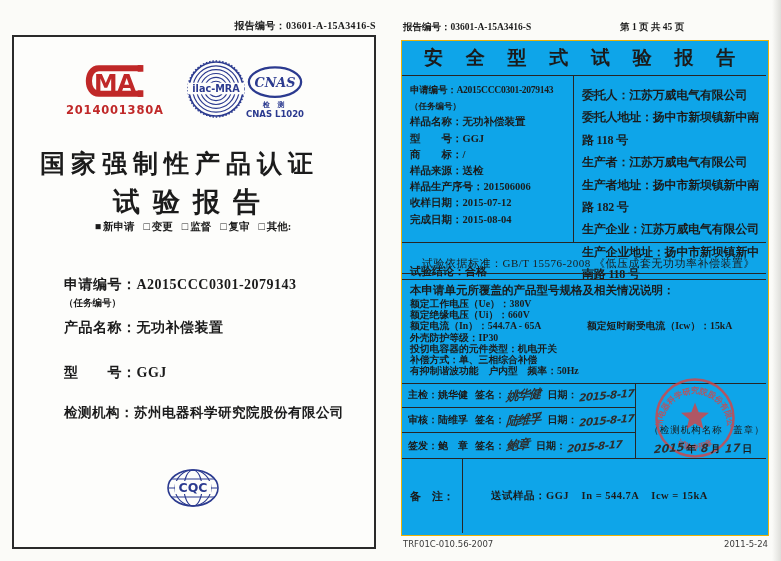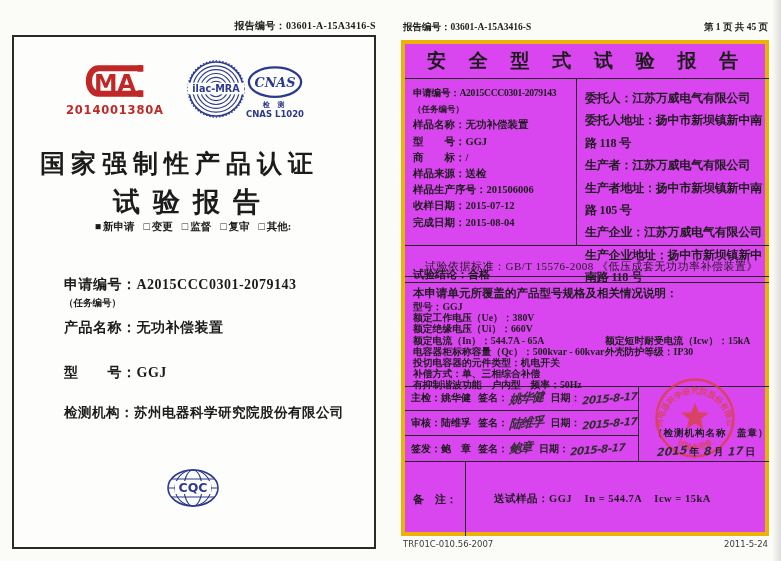--- a/index.html
+++ b/index.html
@@ -21,45 +21,45 @@
   #lp-title2 { left:40px; top:184px; width:306px; text-align:center; font-size:27px; font-weight:700; letter-spacing:13px; }
   #lp-checkline { left:40px; top:220px; width:306px; display:flex; justify-content:center; gap:9px; font-size:10.5px; font-weight:700; }
   .cb span:first-child { margin-right:2px; }
   .lp-field { left:64px; font-size:14px; font-weight:700; letter-spacing:.5px; }
   #lp-f1 { top:276px; } #lp-f1note { left:64px; top:297px; font-size:9.5px; font-weight:700; }
   #lp-f2 { top:319px; } #lp-f3 { top:364px; } #lp-f4 { top:404px; font-size:13.5px; }
   #cqc-svg { left:166px; top:468px; }
 
   
   #rp-hdr-left { left:403px; top:21px; font-size:9.5px; font-weight:700; }
-  #rp-hdr-right { left:620px; top:21px; width:148px; text-align:right; font-size:9.5px; font-weight:700; }
-  #rp-table { left:401px; top:40px; width:368px; height:496px; border:4px solid #eab308; background:#d946ef; }
+  #rp-hdr-right { left:620px; top:21px; width:148px; text-align:left; font-size:9.5px; font-weight:700; }
+  #rp-table { left:401px; top:40px; width:368px; height:496px; border:1px solid #eab308; background:#0ea5e9; }
   #rp-table .row { position:absolute; left:0; width:364px; }
   #row-title { top:0; height:35px; border-bottom:1.5px solid #262626; line-height:34px; text-align:center; font-size:19px; font-weight:700; letter-spacing:9px; }
   #row-info { top:35px; height:167px; border-bottom:1.5px solid #262626; display:flex; }
   #info-left { width:172px; border-right:1.5px solid #262626; padding:6px 2px 0 8px; font-size:10.5px; font-weight:700; line-height:16.2px; white-space:nowrap; overflow:hidden; }
   #info-left .cond { font-size:9.6px; letter-spacing:-.3px; }
   #info-left .note { font-size:8.5px; }
   #info-right { flex:1; padding:8px 4px 0 8px; font-size:12px; font-weight:700; line-height:22.4px; letter-spacing:-.2px; }
   #row-standard { top:212px; height:21px; border-bottom:1.5px solid #262626; line-height:20px; padding-left:20px; font-size:11px; font-weight:400; letter-spacing:.5px; }
   #row-conclusion { top:223px; height:16px; border-bottom:1.5px solid #262626; line-height:15px; padding-left:8px; font-size:11px; font-weight:700; }
   #row-specs { top:240px; height:103px; border-bottom:1.5px solid #262626; padding:2px 0 0 8px; }
   #specs-title { font-size:11.5px; font-weight:700; line-height:15px; }
   .spec-line { display:flex; font-size:9.8px; font-weight:600; line-height:11.2px; }
-  .spec-line.two .spec-l { width:192px; }
+  .spec-line.two .spec-l { width:177px; }
   .sig-row { position:absolute; left:0; width:234px; height:25px; display:flex; align-items:center; padding-left:6px; font-size:10px; font-weight:700; border-right:1.5px solid #262626; }
   #sig-0 { top:342px; border-bottom:1.5px solid #262626; }
   #sig-1 { top:367px; border-bottom:1.5px solid #262626; }
   #sig-2 { top:392px; height:25px; }
   .s-lab { margin-left:7px; }
   .hand { font-family:"DejaVu Sans",sans-serif; font-style:italic; font-weight:600; display:inline-block; transform:rotate(-5deg) skewX(-8deg); color:#2e2e2e; }
   .s-sig { font-size:12.5px; letter-spacing:-1px; margin-left:1px; }
   .s-date { font-size:10.5px; letter-spacing:-.5px; margin-left:1px; }
   #seal-cell { position:absolute; left:236px; top:342px; width:128px; height:75px; }
-  #seal-caption { position:absolute; top:41px; left:12px; width:100%; font-size:9.5px; font-weight:700; letter-spacing:1px; }
+  #seal-caption { position:absolute; top:41px; left:5px; width:100%; text-align:center; font-size:9.5px; font-weight:400; letter-spacing:1px; }
   #seal-dateline { position:absolute; top:59px; left:0; width:100%; text-align:center; font-size:10px; font-weight:700; z-index:7; }
   #seal-dateline .hand { font-size:11px; margin:0 2px; }
   #row-remarks { top:417px; height:75px; border-top:1.5px solid #262626; display:flex; }
   #remarks-label { width:61px; border-right:1.5px solid #262626; display:flex; align-items:center; justify-content:center; font-size:11px; font-weight:700; }
   #remarks-content { flex:1; display:flex; align-items:center; padding-left:28px; white-space:pre; font-size:10.5px; font-weight:700; letter-spacing:.5px; }
   #seal-svg { left:653px; top:376px; opacity:.8; z-index:6; }
   #rp-footer-left { left:403px; top:539px; font-size:8.5px; font-family:"DejaVu Sans",sans-serif; color:#3a3a3a; }
   #rp-footer-right { left:640px; top:539px; width:128px; text-align:right; font-size:8.5px; font-family:"DejaVu Sans",sans-serif; color:#3a3a3a; }
   #scan-edge { left:772px; top:0; width:9px; height:561px; background:linear-gradient(to right,#fbfbf8,#dededa); }
 </style>
@@ -149,46 +149,42 @@
         <div>商　　标：/</div>
         <div>样品来源：送检</div>
         <div>样品生产序号：201506006</div>
         <div>收样日期：2015-07-12</div>
         <div>完成日期：2015-08-04</div>
       </div>
       <div id="info-right">
         <div>委托人：江苏万威电气有限公司</div>
         <div>委托人地址：扬中市新坝镇新中南路 118 号</div>
         <div>生产者：江苏万威电气有限公司</div>
-        <div>生产者地址：扬中市新坝镇新中南路 105 号</div>
+        <div>生产者地址：扬中市新坝镇新中南路 182 号</div>
         <div>生产企业：江苏万威电气有限公司</div>
         <div>生产企业地址：扬中市新坝镇新中南路 118 号</div>
       </div>
     </div>
 
     <div class="row" id="row-standard">试验依据标准：GB/T 15576-2008 《低压成套无功功率补偿装置》</div>
     <div class="row" id="row-conclusion">试验结论：合格</div>
 
     <div class="row" id="row-specs">
       <div id="specs-title">本申请单元所覆盖的产品型号规格及相关情况说明：</div>
       <div class="spec-line">
-          <span class="spec-l">型号：GGJ</span>
-        </div>
-      <div class="spec-line">
           <span class="spec-l">额定工作电压（Ue）：380V</span>
         </div>
       <div class="spec-line">
           <span class="spec-l">额定绝缘电压（Ui）：660V</span>
         </div>
       <div class="spec-line two">
           <span class="spec-l">额定电流（In）：544.7A - 65A</span>
           <span class="spec-r">额定短时耐受电流（Icw）：15kA</span>
         </div>
       <div class="spec-line two">
-          <span class="spec-l">电容器柜标称容量（Qc）：500kvar - 60kvar</span>
           <span class="spec-r">外壳防护等级：IP30</span>
         </div>
       <div class="spec-line">
           <span class="spec-l">投切电容器的元件类型：机电开关</span>
         </div>
       <div class="spec-line">
           <span class="spec-l">补偿方式：单、三相综合补偿</span>
         </div>
       <div class="spec-line">
           <span class="spec-l">有抑制谐波功能　户内型　频率：50Hz</span>

